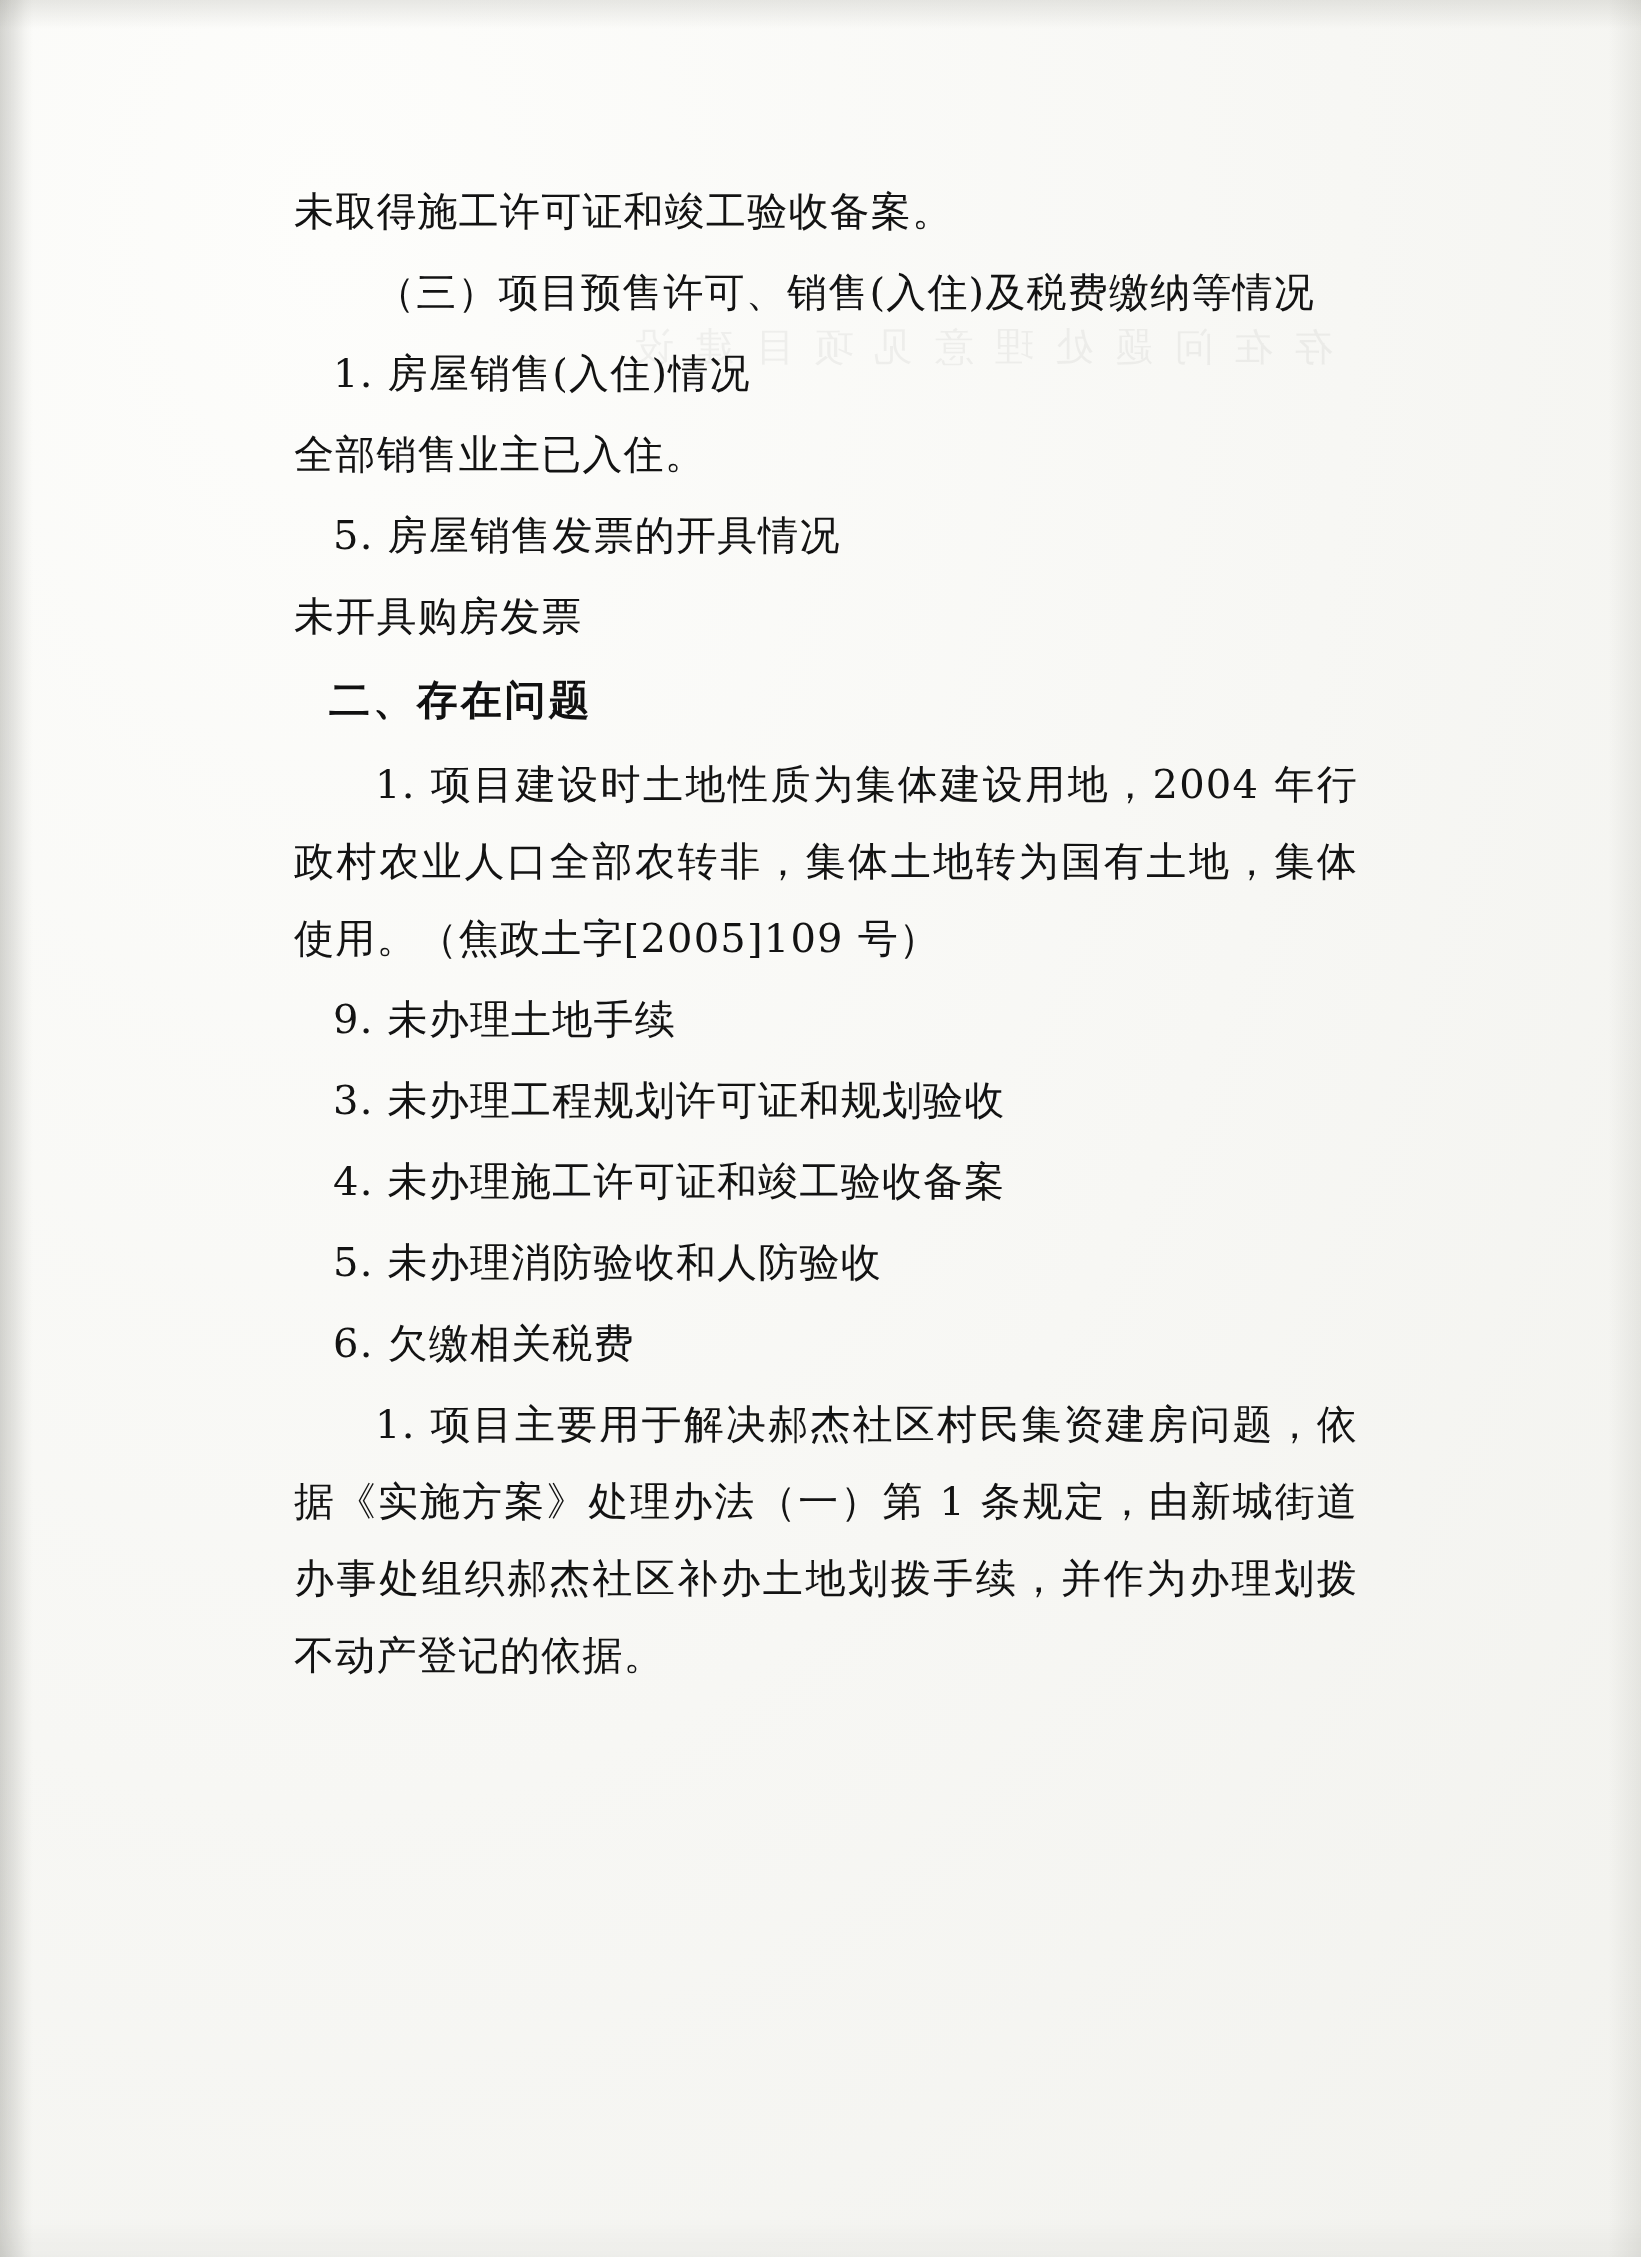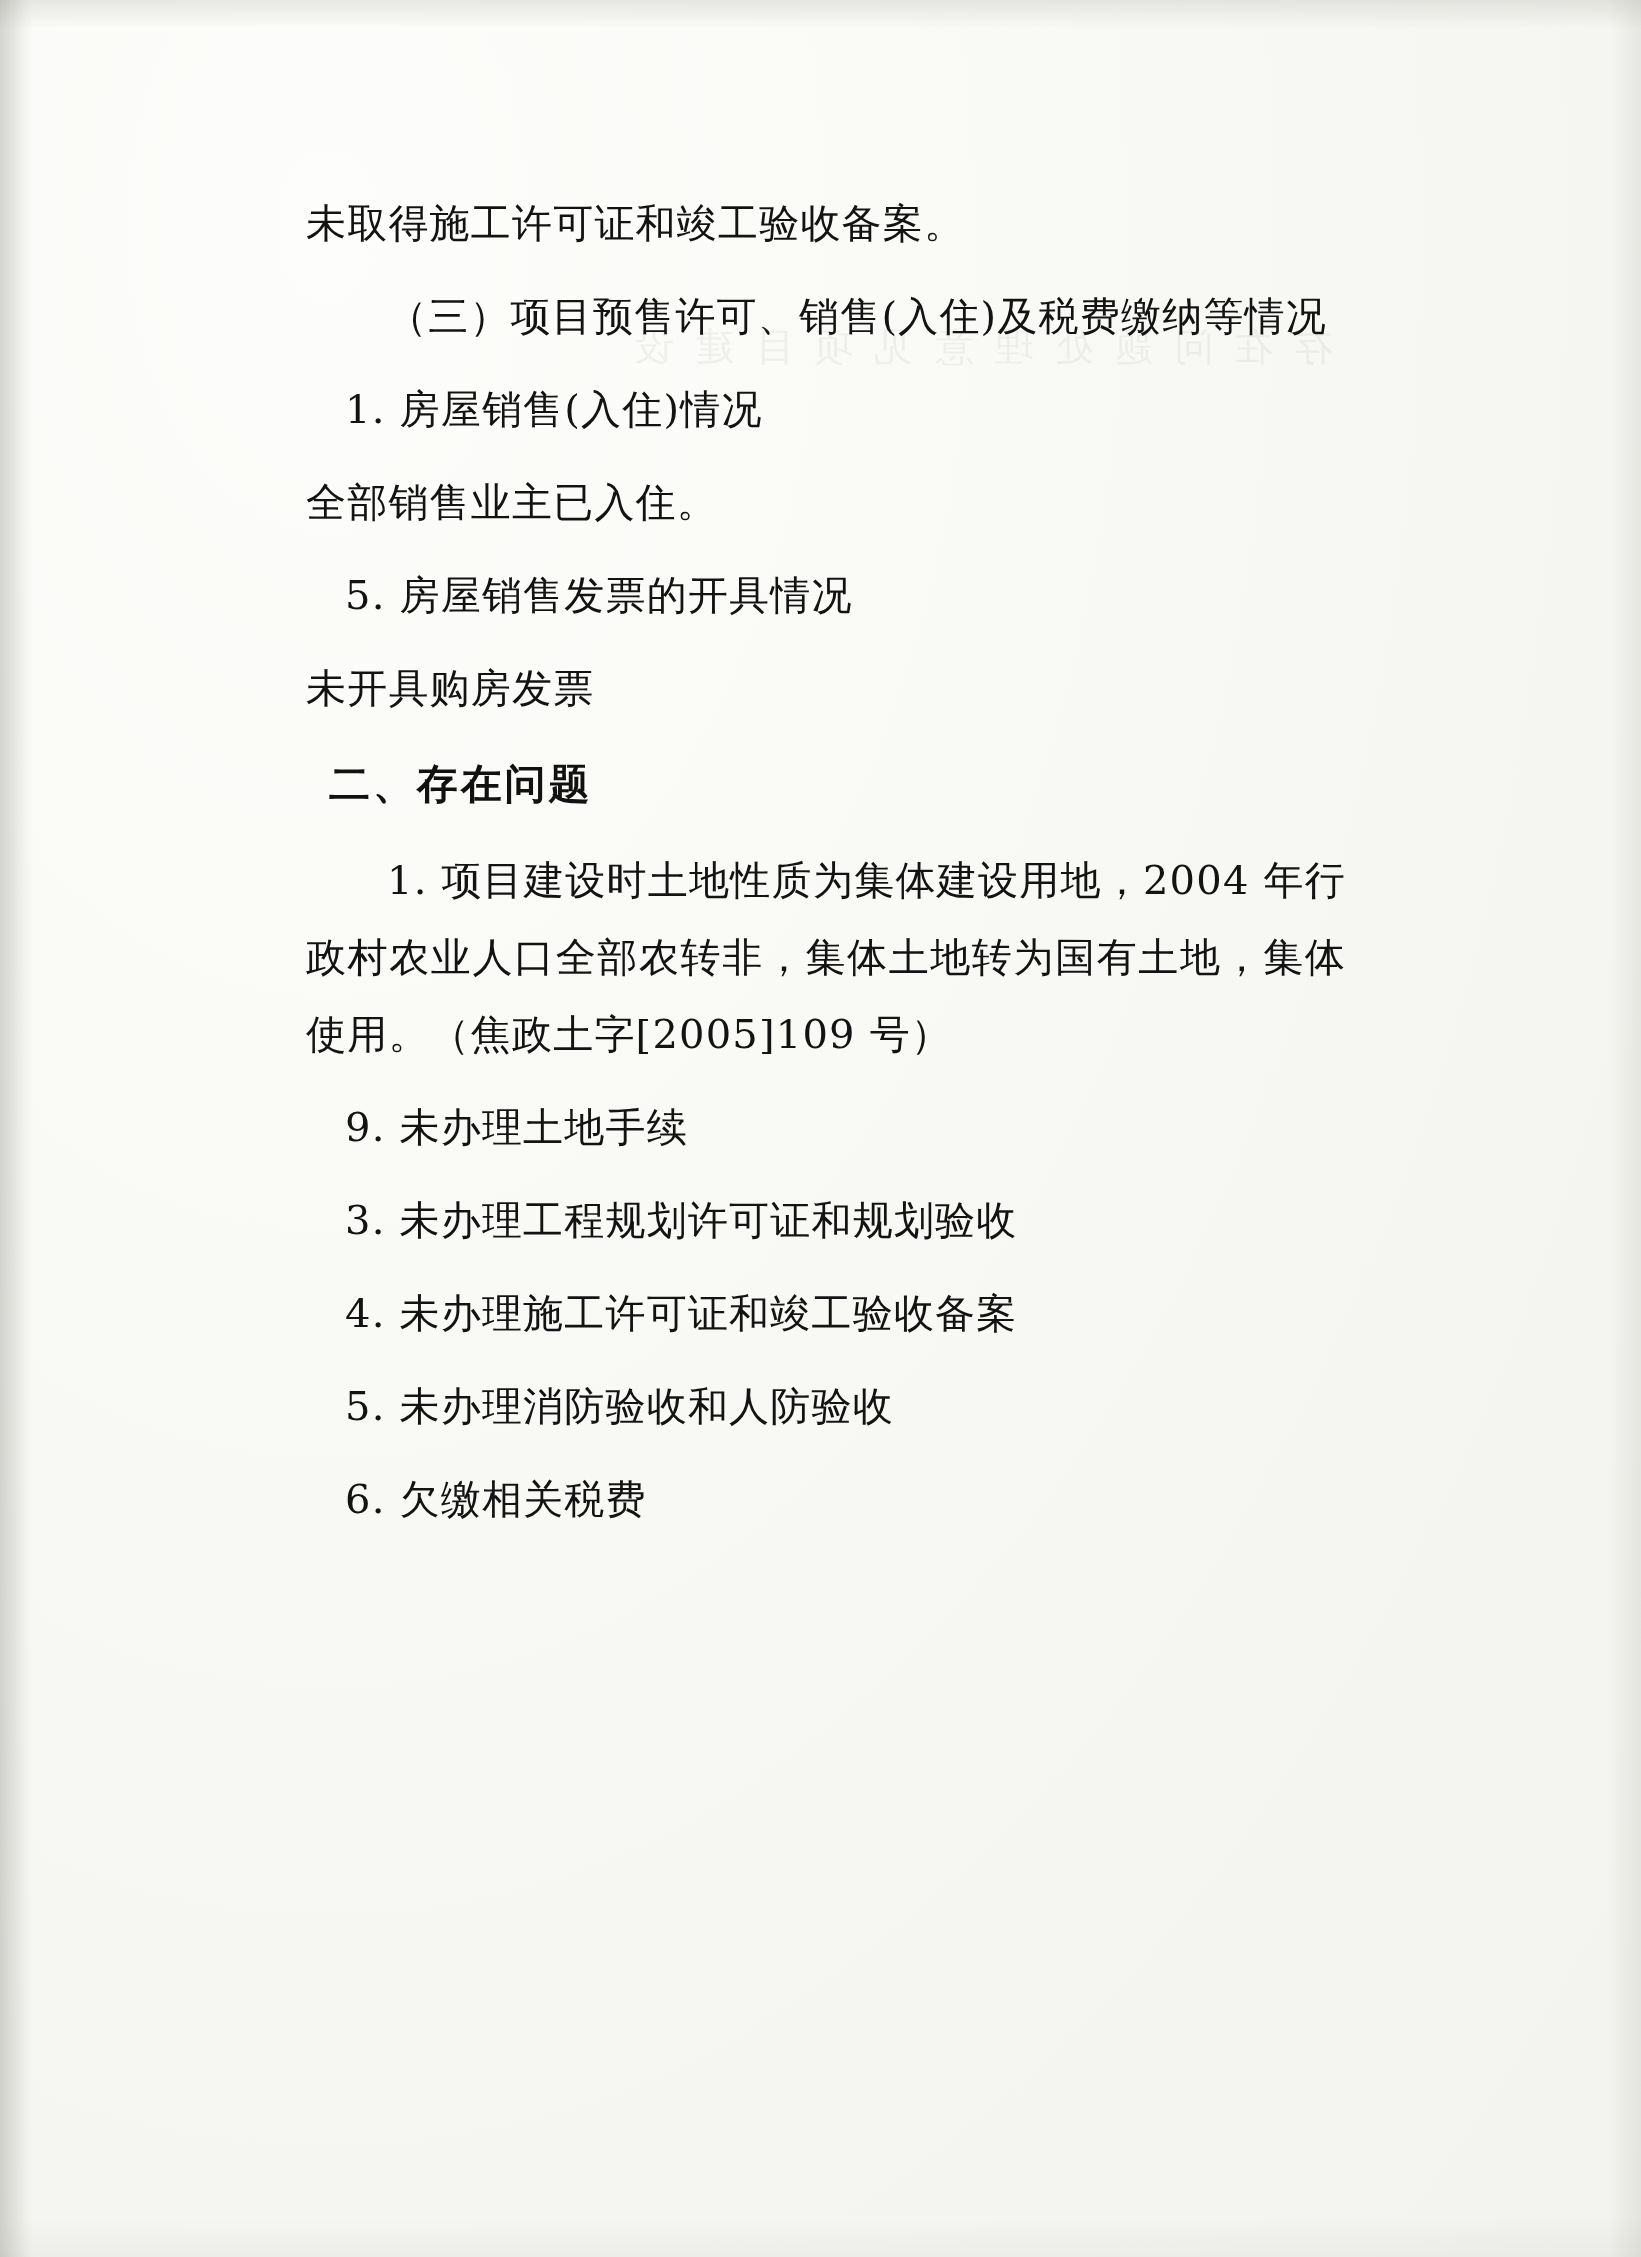--- a/index.html
+++ b/index.html
@@ -37,21 +37,21 @@
   }
 
   .doc-body {
     position: absolute;
     left: 290px;
     top: 169px;
     width: 1072px;
   }
 
   p.line {
-    margin: 16px;
+    margin: 4px;
     font-size: 40px;
     line-height: 77px;
     letter-spacing: 1.2px;
     color: #131313;
     white-space: pre-wrap;
   }
 
   p.indent {
     text-indent: 81px;
   }
@@ -147,16 +147,17 @@
 
     <p class="line indent-small">3. 未办理工程规划许可证和规划验收</p>
 
     <p class="line indent-small">4. 未办理施工许可证和竣工验收备案</p>
 
     <p class="line indent-small">5. 未办理消防验收和人防验收</p>
 
     <p class="line indent-small">6. 欠缴相关税费</p>
 
 
+    <p class="line indent just">1. 项目主要用于解决郝杰社区村民集资建房问题，依据《实施方案》处理办法（一）第 1 条规定，由新城街道办事处组织郝杰社区补办土地划拨手续，并作为办理划拨不动产登记的依据。</p>
 
   </div>
 </div>
 
 
 </body></html>

